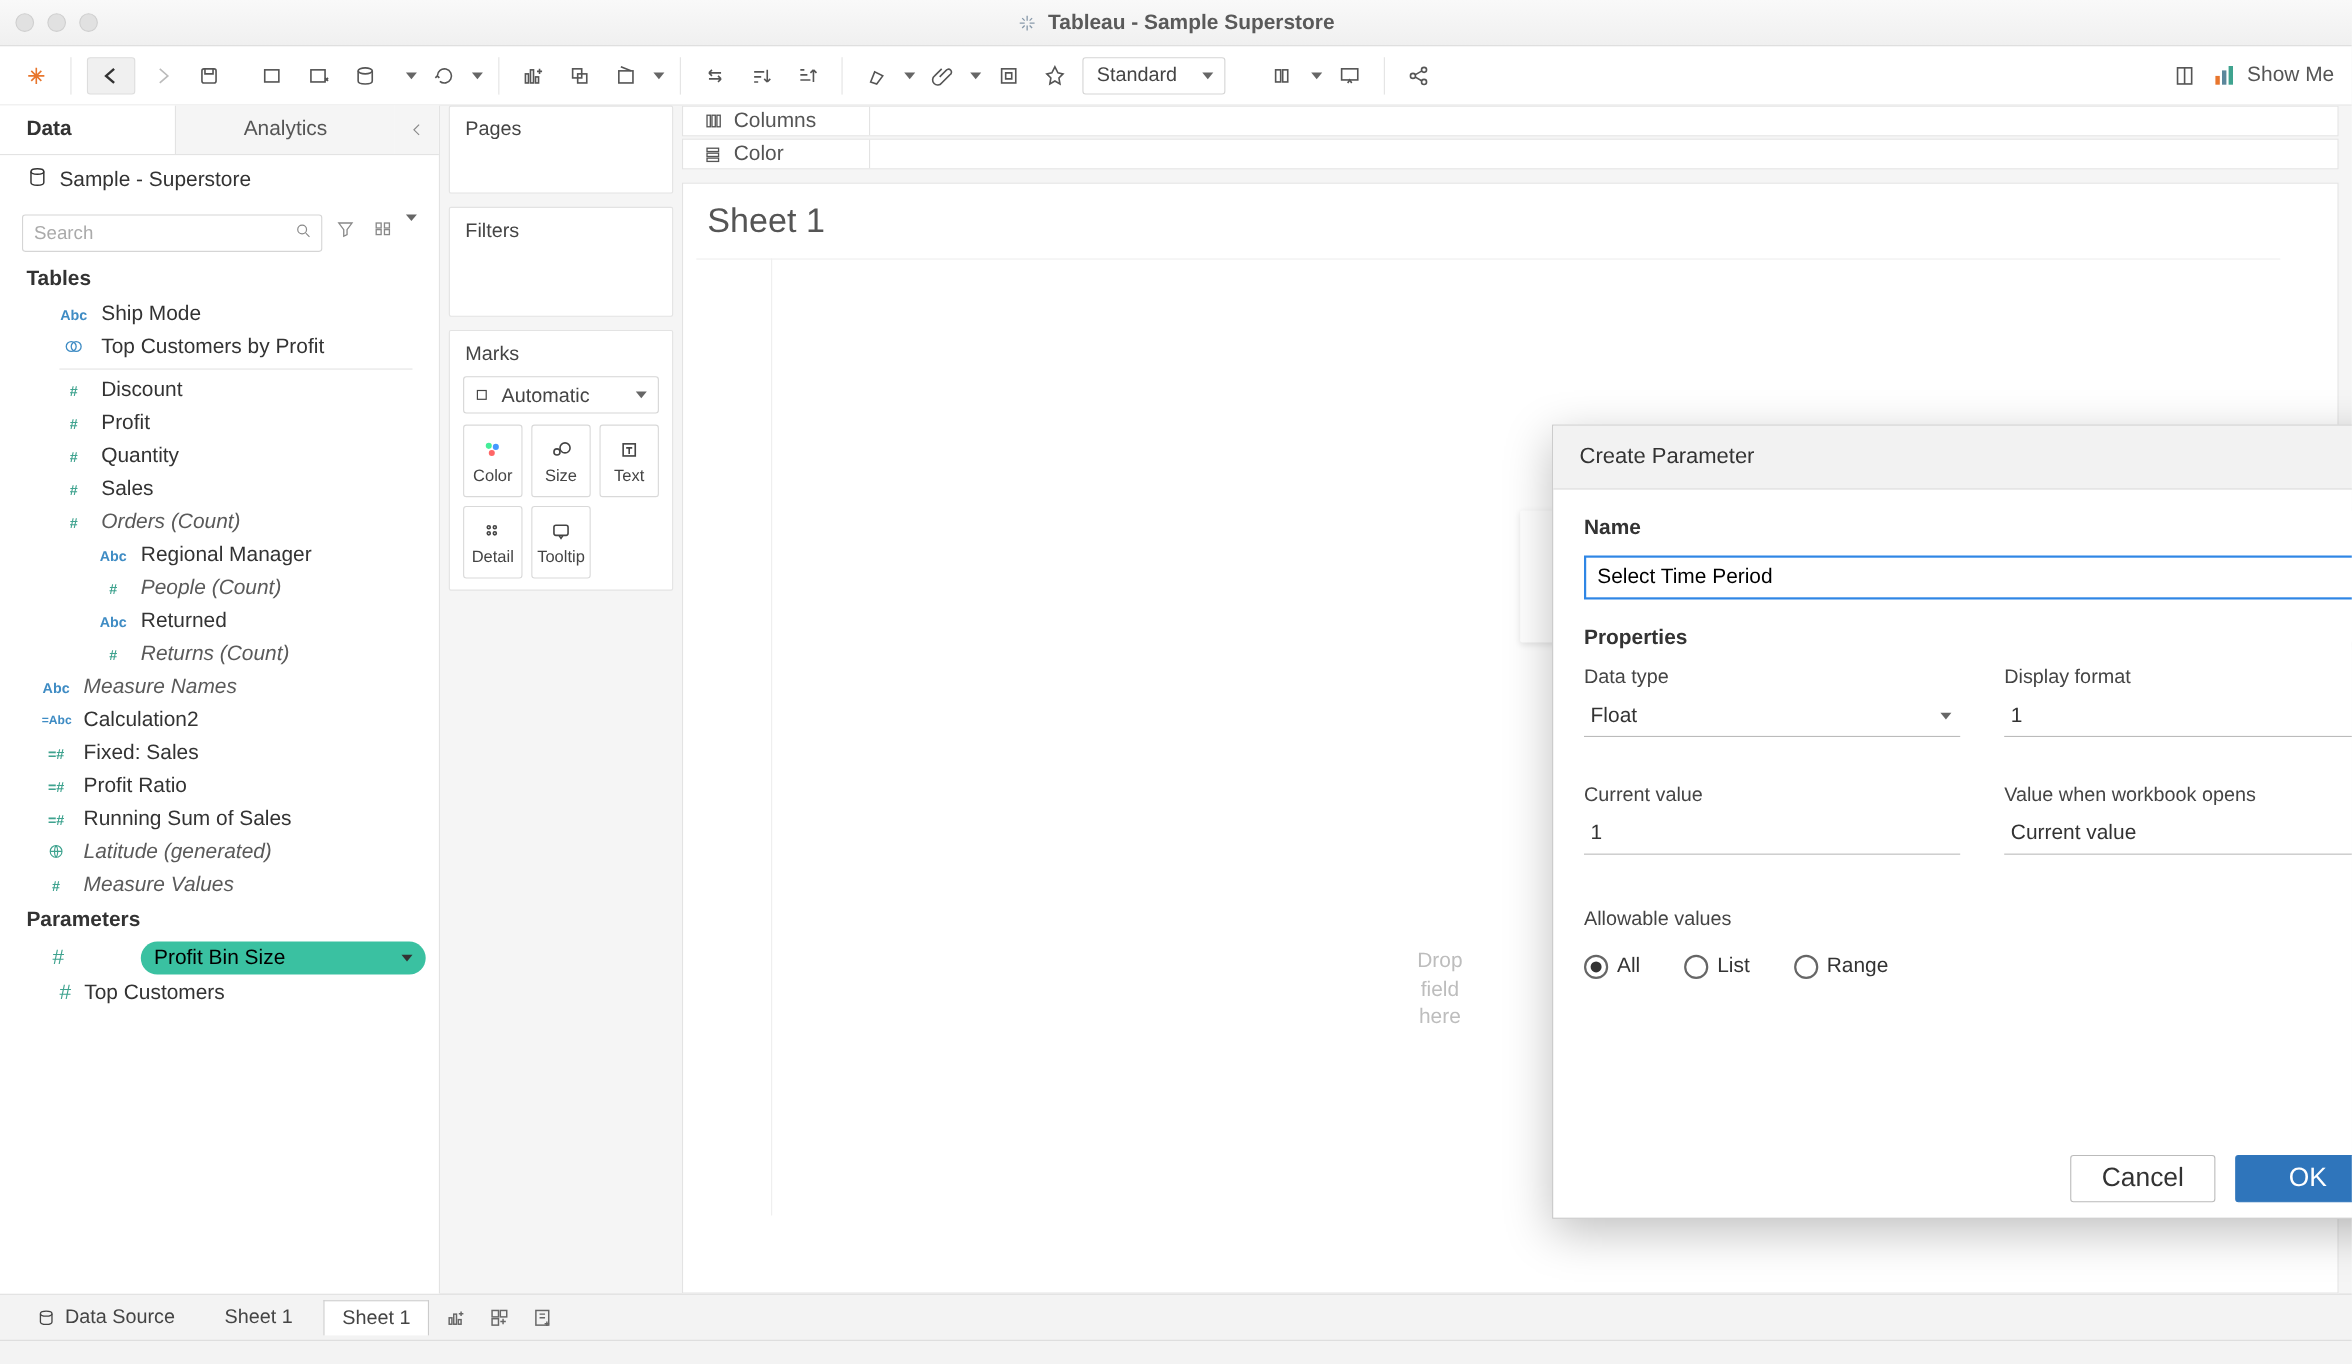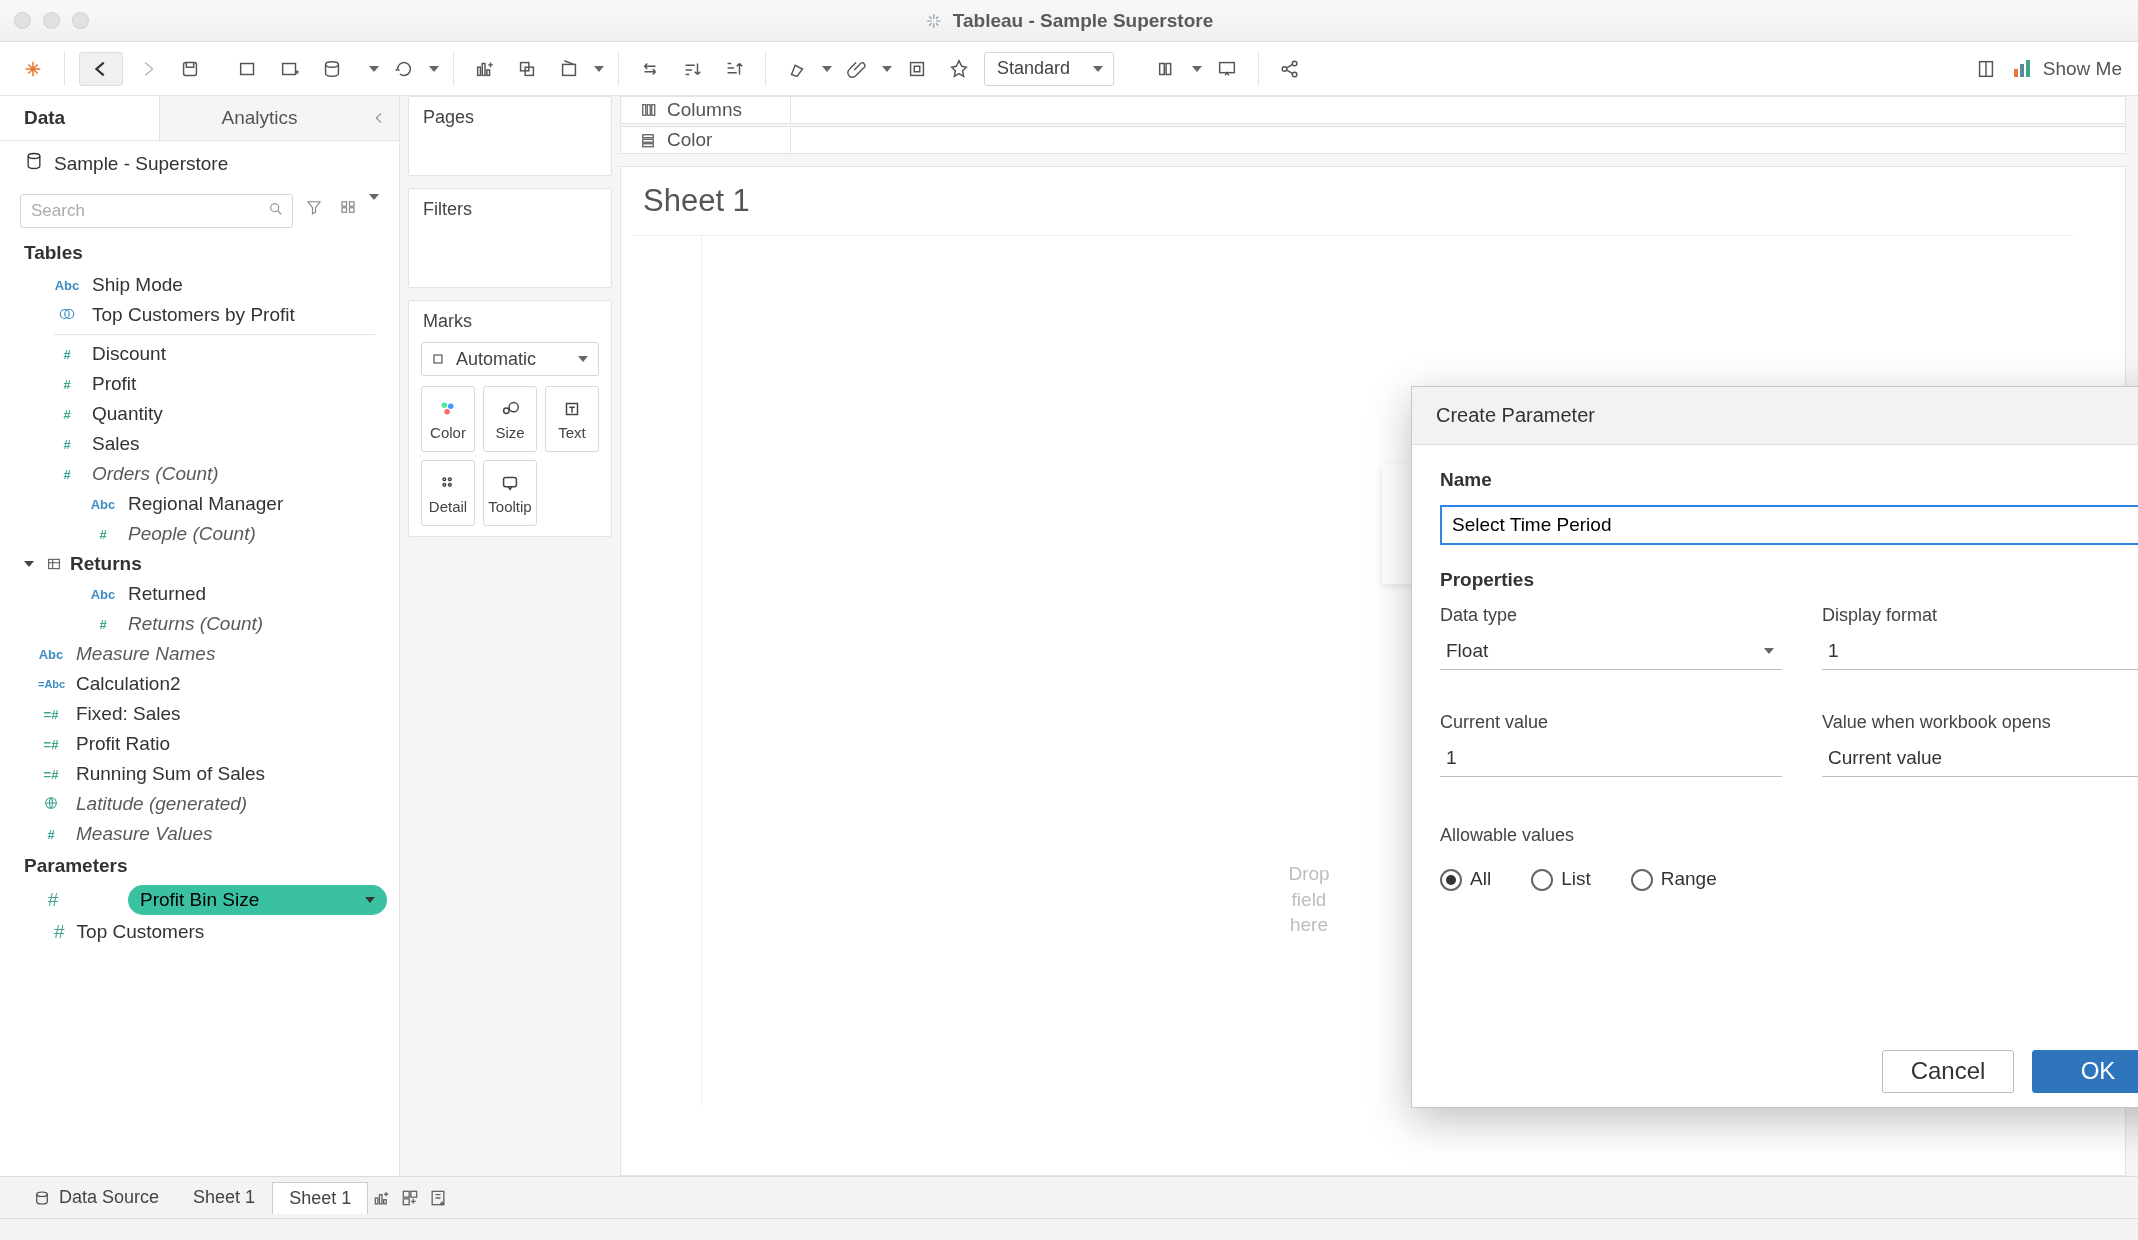--- a/index.html
+++ b/index.html
@@ -80,21 +80,21 @@
   .under-input { height:38px; border:none; border-bottom:1px solid #bbb; font-size:19px; padding:0 6px; display:flex; align-items:center; color:#333; position:relative;}
   .under-input .caret { position:absolute; right:8px; }
   .radio-row { display:flex; gap:40px; align-items:center; margin-top:8px; font-size:19px;}
   .radio { width:22px; height:22px; border:2px solid #666; border-radius:50%; display:inline-flex; align-items:center; justify-content:center; margin-right:8px; vertical-align:middle;}
   .radio.checked::after { content:''; width:10px; height:10px; background:#333; border-radius:50%; }
   .dlg-footer { height:72px; display:flex; align-items:center; justify-content:flex-end; gap:18px; padding:0 28px; }
   .btn { height:43px; min-width:132px; border-radius:3px; font-size:24px; display:flex; align-items:center; justify-content:center; }
   .btn-ok { background:#2f75bb; color:#fff; border:1px solid #2f75bb; }
   .btn-cancel { background:#fff; color:#333; border:1px solid #bbb; }
 
-  .bottom-tabs { height:42px; background:#f3f3f3; border-top:1px solid #dcdcdc; display:flex; align-items:center; padding:16px 16px; gap:0; }
+  .bottom-tabs { height:42px; background:#f3f3f3; border-top:1px solid #dcdcdc; display:flex; align-items:center; padding:16px 16px; gap:11px; }
   .bt { height:32px; padding:0 16px; display:flex; align-items:center; border:1px solid transparent; font-size:18px; color:#444;}
   .bt.active { background:#fff; border:1px solid #ccc; border-bottom:none; }
   .bt-icon { width:28px; height:28px; display:flex; align-items:center; justify-content:center; color:#666;}
   .statusbar { height:22px; background:#f3f3f3; border-top:1px solid #dcdcdc; }
   .sheet-shadow { position:absolute; left:762px; top:368px; width:840px; height:120px; background:#fff; box-shadow:0 2px 6px rgba(0,0,0,.1); z-index:40; border-radius:2px;}
   .rel-wrap { position:relative; flex:1; display:flex; }
   svg { stroke:currentColor; fill:none; stroke-width:1.6; }
 </style>
 </head>
 <body>
@@ -353,28 +353,20 @@
 
       <div class="field indent">
           <span class="ftype abc">Abc</span>
           <span>Regional Manager</span>
         </div>
       <div class="field indent">
           <span class="ftype num">#</span>
           <span class="italic">People (Count)</span>
         </div>
 
-      <div class="field group">
-          <span class="group-caret"></span>
-          <svg class="table-icon" viewBox="0 0 24 24">
-            <rect x="4" y="5" width="16" height="14"></rect>
-            <path d="M4 10h16M10 5v14"></path>
-          </svg>
-          <span>Returns</span>
-        </div>
       <div class="field indent">
           <span class="ftype abc">Abc</span>
           <span>Returned</span>
         </div>
       <div class="field indent">
           <span class="ftype num">#</span>
           <span class="italic">Returns (Count)</span>
         </div>
 
       <div class="field" style="padding-left:38px">

